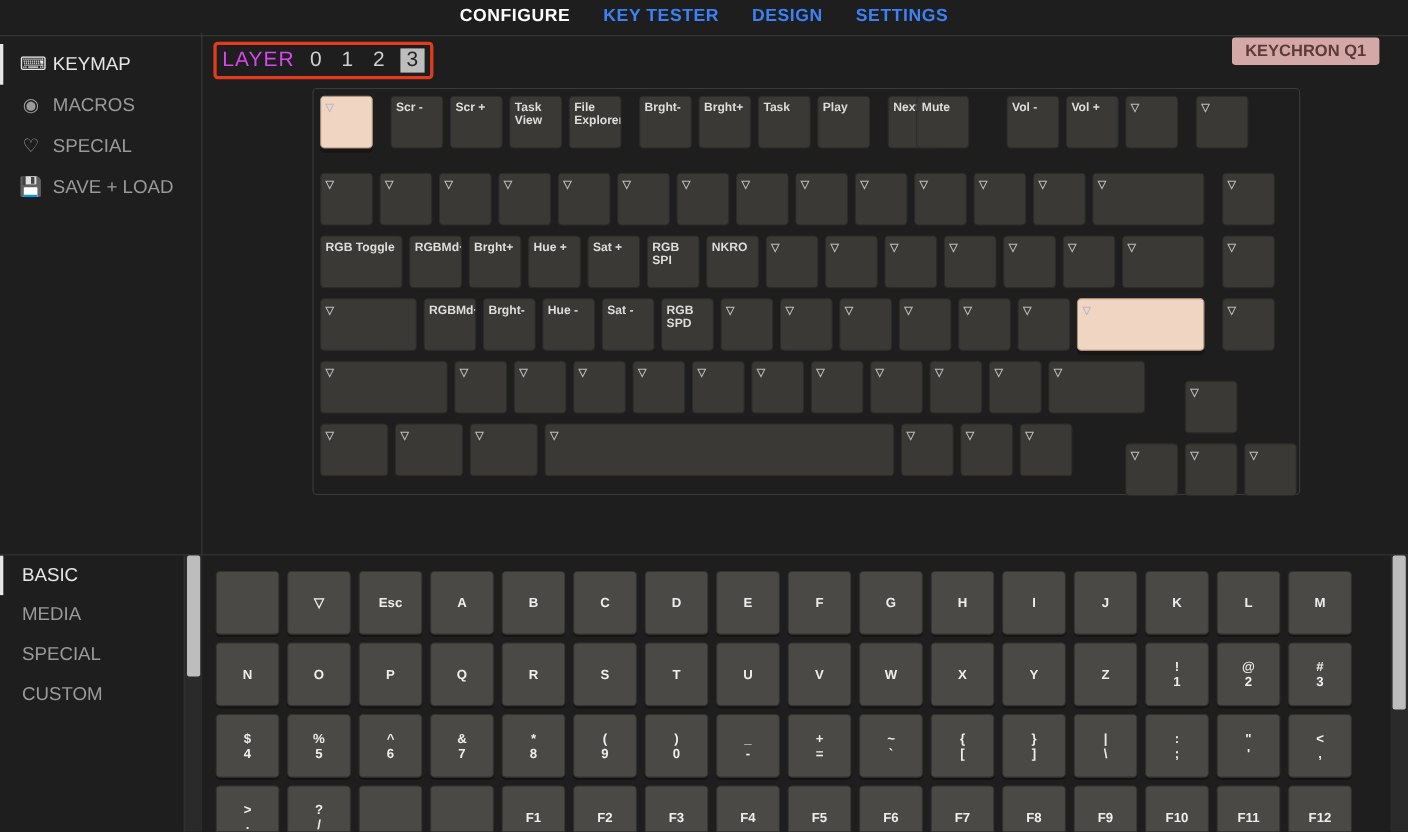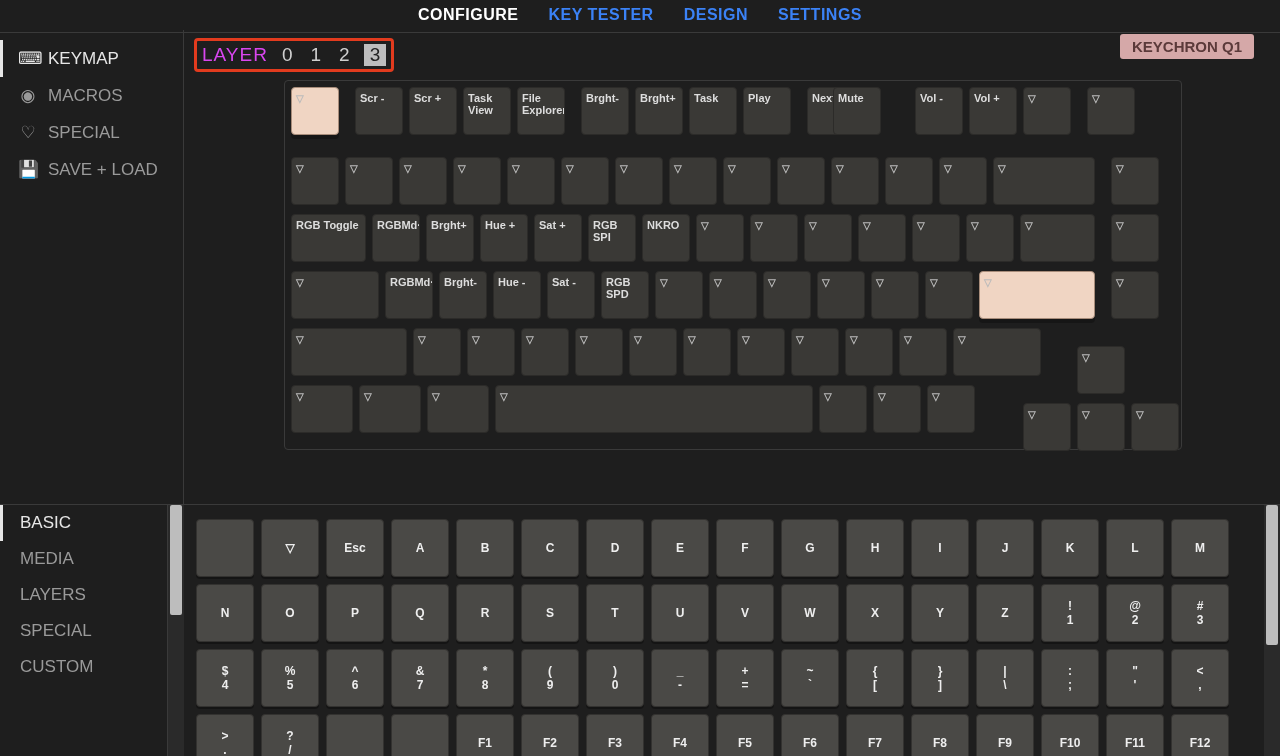--- a/index.html
+++ b/index.html
@@ -303,21 +303,20 @@
     <div class="key" style="left: 642px; top: 304px; width: 48px; height: 48px;"><span class="tri">▽</span></div>
     <div class="key" style="left: 738px; top: 322px; width: 48px; height: 48px;"><span class="tri">▽</span></div>
     <div class="key" style="left: 792px; top: 322px; width: 48px; height: 48px;"><span class="tri">▽</span></div>
     <div class="key" style="left: 846px; top: 322px; width: 48px; height: 48px;"><span class="tri">▽</span></div>
   </div>
 
 <div class="bottom-panel">
   <div class="cat-list">
     <div class="citem active">BASIC</div>
     <div class="citem">MEDIA</div>
-    <div class="citem">LAYERS</div>
     <div class="citem">SPECIAL</div>
     <div class="citem">CUSTOM</div>
   </div>
   <div class="scrollbar">
       <div class="thumb"></div>
     </div>
   <div class="key-palette" id="palette">
       <div class="pkey" style="left: 12px; top: 14px; width: 58px; height: 58px; white-space: pre;"></div>
       <div class="pkey" style="left: 77px; top: 14px; width: 58px; height: 58px; white-space: pre;">▽</div>
       <div class="pkey" style="left: 142px; top: 14px; width: 58px; height: 58px; white-space: pre;">Esc</div>

